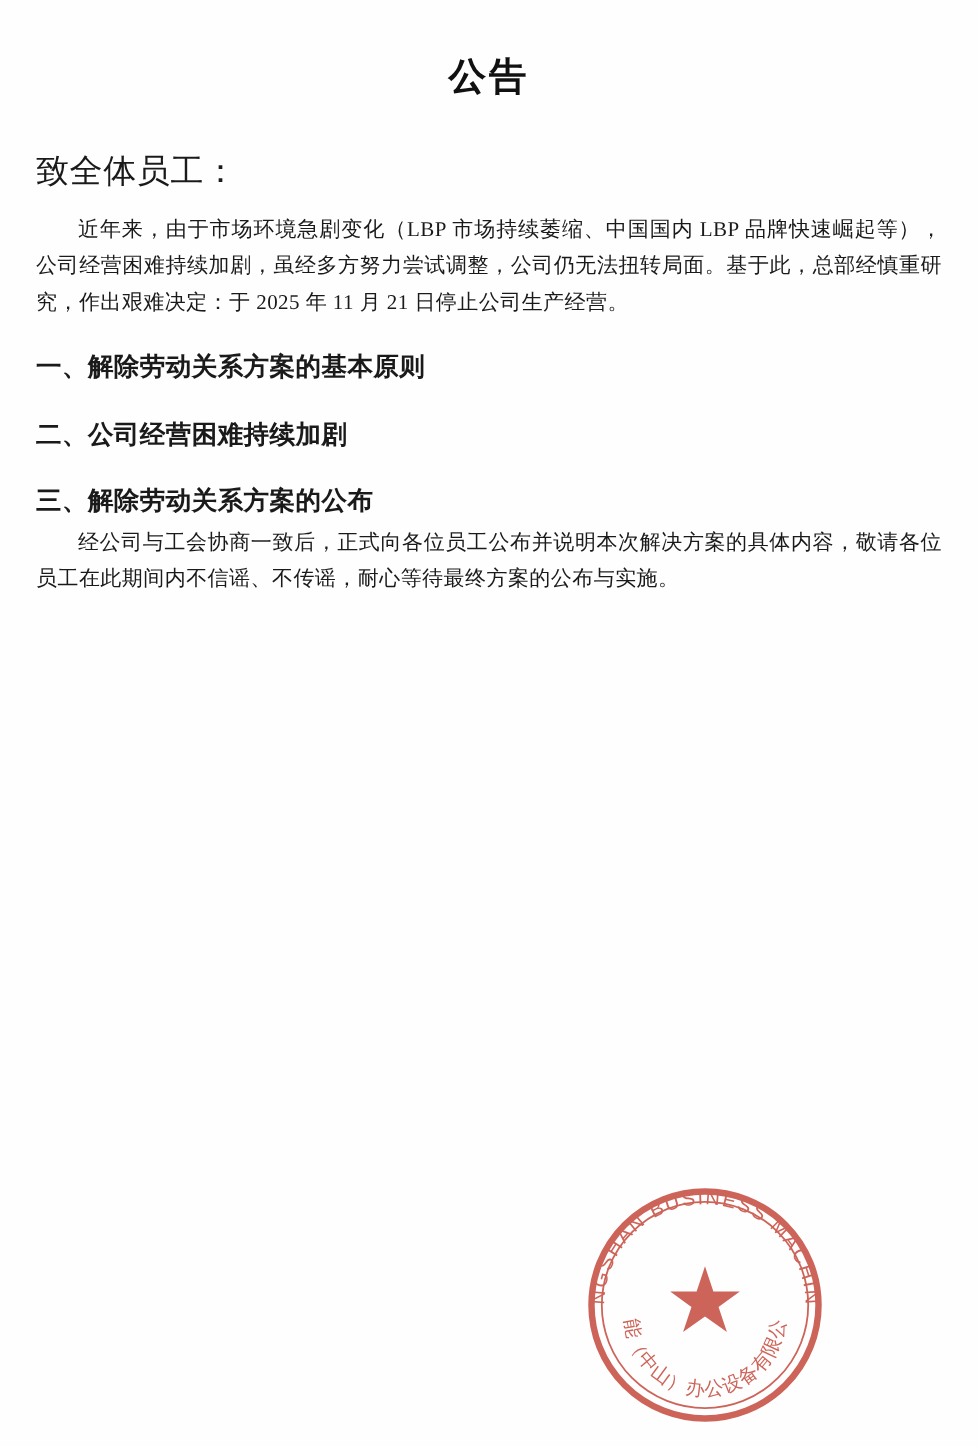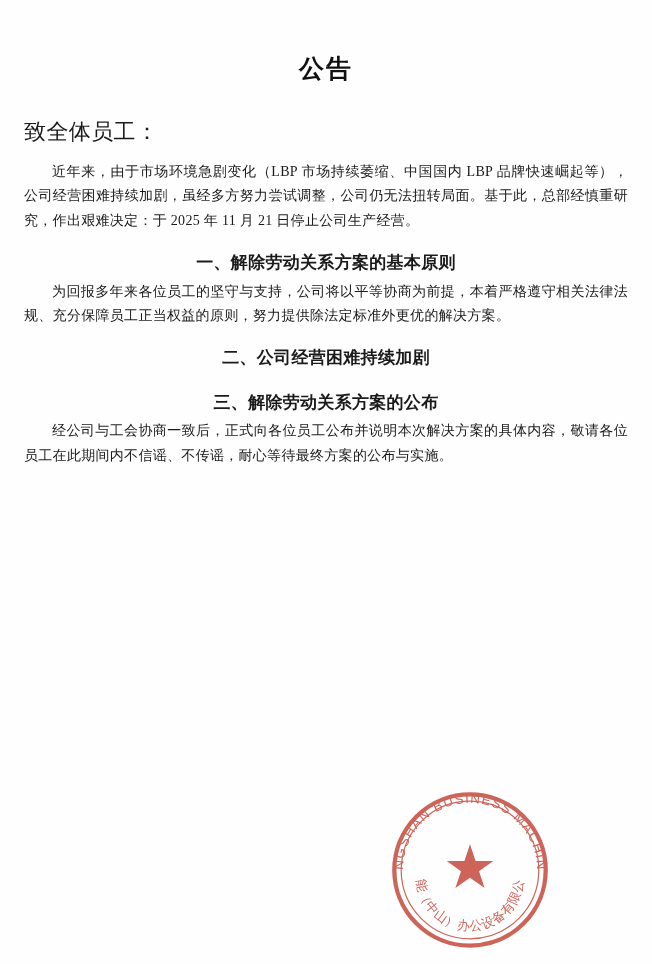--- a/index.html
+++ b/index.html
@@ -12,21 +12,21 @@
     background: #ffffff;
     font-family: "Liberation Serif", "DejaVu Serif", serif;
     color: #1a1a1a;
     overflow: hidden;
   }
   .page {
     position: relative;
     width: 652px;
     height: 964px;
     box-sizing: border-box;
-    padding: 38px 24px 0 24px;
+    padding: 20px 24px 0 24px;
     background: #fefefe;
   }
   .doc-title {
     text-align: center;
     font-size: 25px;
     font-weight: bold;
     letter-spacing: 2px;
     margin: 14px 0 28px 0;
     color: #111;
   }
@@ -43,21 +43,20 @@
     text-indent: 2em;
     text-align: justify;
     letter-spacing: 0.3px;
   }
   h2.section-heading {
     font-size: 17px;
     font-weight: bold;
     line-height: 1.7;
     margin: 16px 0 2px 0;
     letter-spacing: 0.3px;
-    text-align: center;
   }
   .stamp {
     position: absolute;
     right: 96px;
     bottom: 8px;
     width: 172px;
     height: 172px;
     z-index: 2;
     pointer-events: none;
     opacity: 0.78;
@@ -73,21 +72,20 @@
 
 <div class="page">
 
   <h1 class="doc-title">公告</h1>
 
   <div class="salutation">致全体员工：</div>
 
   <p class="body-para">近年来，由于市场环境急剧变化（LBP 市场持续萎缩、中国国内 LBP 品牌快速崛起等），公司经营困难持续加剧，虽经多方努力尝试调整，公司仍无法扭转局面。基于此，总部经慎重研究，作出艰难决定：于 2025 年 11 月 21 日停止公司生产经营。</p>
 
   <h2 class="section-heading">一、解除劳动关系方案的基本原则</h2>
-  <p class="body-para">为回报多年来各位员工的坚守与支持，公司将以平等协商为前提，本着严格遵守相关法律法规、充分保障员工正当权益的原则，努力提供除法定标准外更优的解决方案。</p>
 
   <h2 class="section-heading">二、公司经营困难持续加剧</h2>
 
   <h2 class="section-heading">三、解除劳动关系方案的公布</h2>
   <p class="body-para">经公司与工会协商一致后，正式向各位员工公布并说明本次解决方案的具体内容，敬请各位员工在此期间内不信谣、不传谣，耐心等待最终方案的公布与实施。</p>
 
   <div class="stamp">
     <svg viewBox="0 0 200 200" xmlns="http://www.w3.org/2000/svg">
       <defs>
         <path id="arcOuter" d="M 22,100 A 78,78 0 1 1 178,100"></path>

